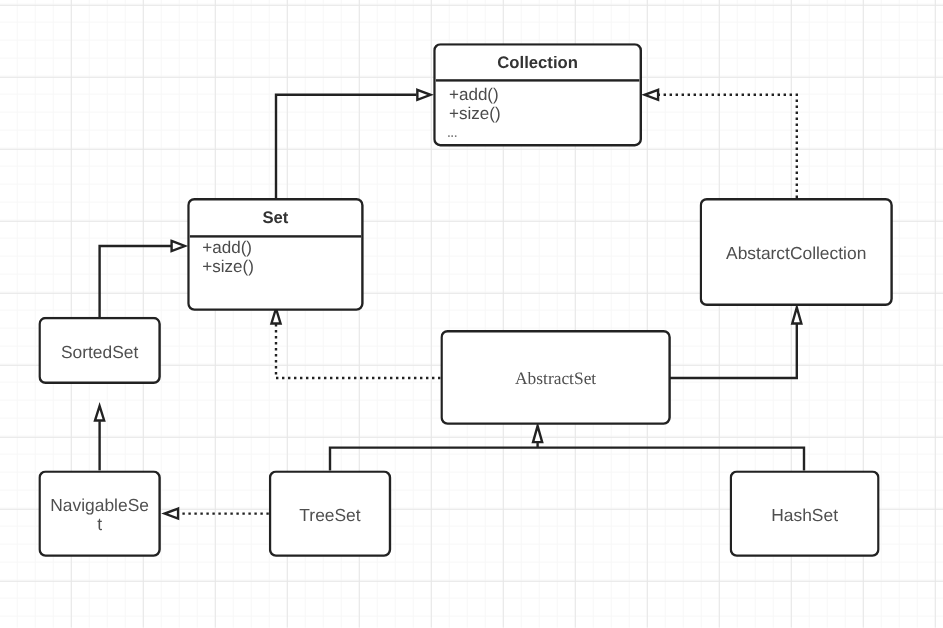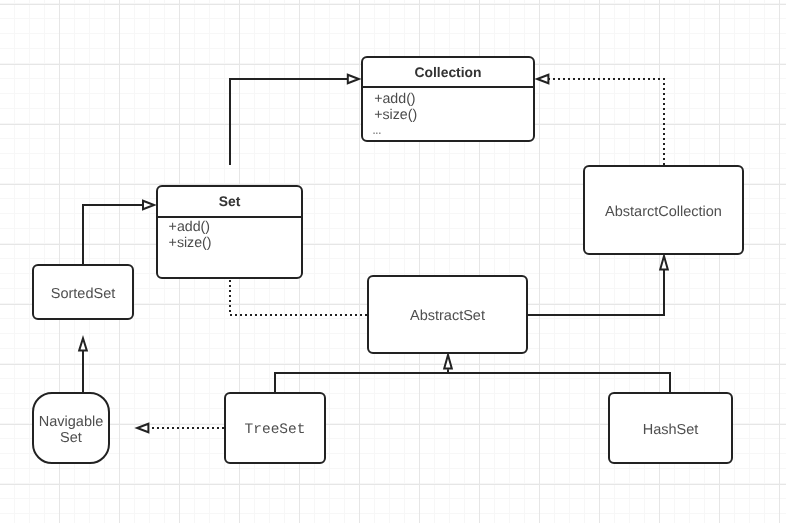--- a/index.html
+++ b/index.html
@@ -17,21 +17,21 @@
     background-size:60px 60px, 60px 60px, 15px 15px, 15px 15px;
     background-position:59px 0, 0 4px, 14px 0, 0 3px;
   }
   svg.layer{position:absolute;left:0;top:0;width:786px;height:523px;}
   .node{position:absolute;box-sizing:border-box;background:#ffffff;
     border:2px solid #222222;border-radius:6px;
     will-change:transform;transform:translateZ(0);}
   .node.simple{display:flex;align-items:center;justify-content:center;}
   .node .label{text-align:center;color:#4f4f4f;font-size:14.5px;position:relative;top:1.6px;
     line-height:16px;padding:0;}
-  .node.cls{overflow:hidden;display:block;position:absolute;margin-top:20px;}
+  .node.cls{overflow:hidden;display:block;position:absolute;}
   .hdr{position:absolute;left:0;right:0;text-align:center;font-weight:bold;
        color:#333333;font-size:13.9px;line-height:14px;}
   .divider{position:absolute;left:0;right:0;height:2px;background:#222222;}
   .ops{position:absolute;color:#4b4b4b;font-size:14.2px;line-height:16.2px;}
   .label.wrap{word-break:break-all;}
   .ellip{color:#7a7a7a;font-size:13px;line-height:11px;letter-spacing:-0.7px;position:relative;left:-2px;top:-1px;}
 </style>
 </head>
 <body>
 
@@ -100,29 +100,29 @@
     <div class="ops" style="left:10.6px;top:31.8px;">
       <div>+add()</div>
       <div>+size()</div>
     </div>
   </div>
 
   <div class="node simple" style="left:32px;top:264px;width:102px;height:56px;">
     <div class="label">SortedSet</div>
   </div>
 
-  <div class="node simple" style="left:32px;top:392px;width:78px;height:72px;border-radius:20px;">
+  <div class="node simple" style="left:32px;top:392px;width:102px;height:72px;">
     <div class="label wrap" style="width:84px;">NavigableSet</div>
   </div>
 
-  <div class="node simple" style="left:224px;top:392px;width:102px;height:72px;font-family:Liberation Mono, monospace;">
+  <div class="node simple" style="left:224px;top:392px;width:102px;height:72px;">
     <div class="label">TreeSet</div>
   </div>
 
-  <div class="node simple" style="left:367px;top:275px;width:161px;height:79px;">
+  <div class="node simple" style="left:367px;top:275px;width:192px;height:79px;font-family:Liberation Serif, serif;">
     <div class="label">AbstractSet</div>
   </div>
 
   <div class="node simple" style="left:608px;top:392px;width:125px;height:72px;">
     <div class="label">HashSet</div>
   </div>
 
   <div class="node simple" style="left:583px;top:165px;width:161px;height:90px;">
     <div class="label">AbstarctCollection</div>
   </div>

